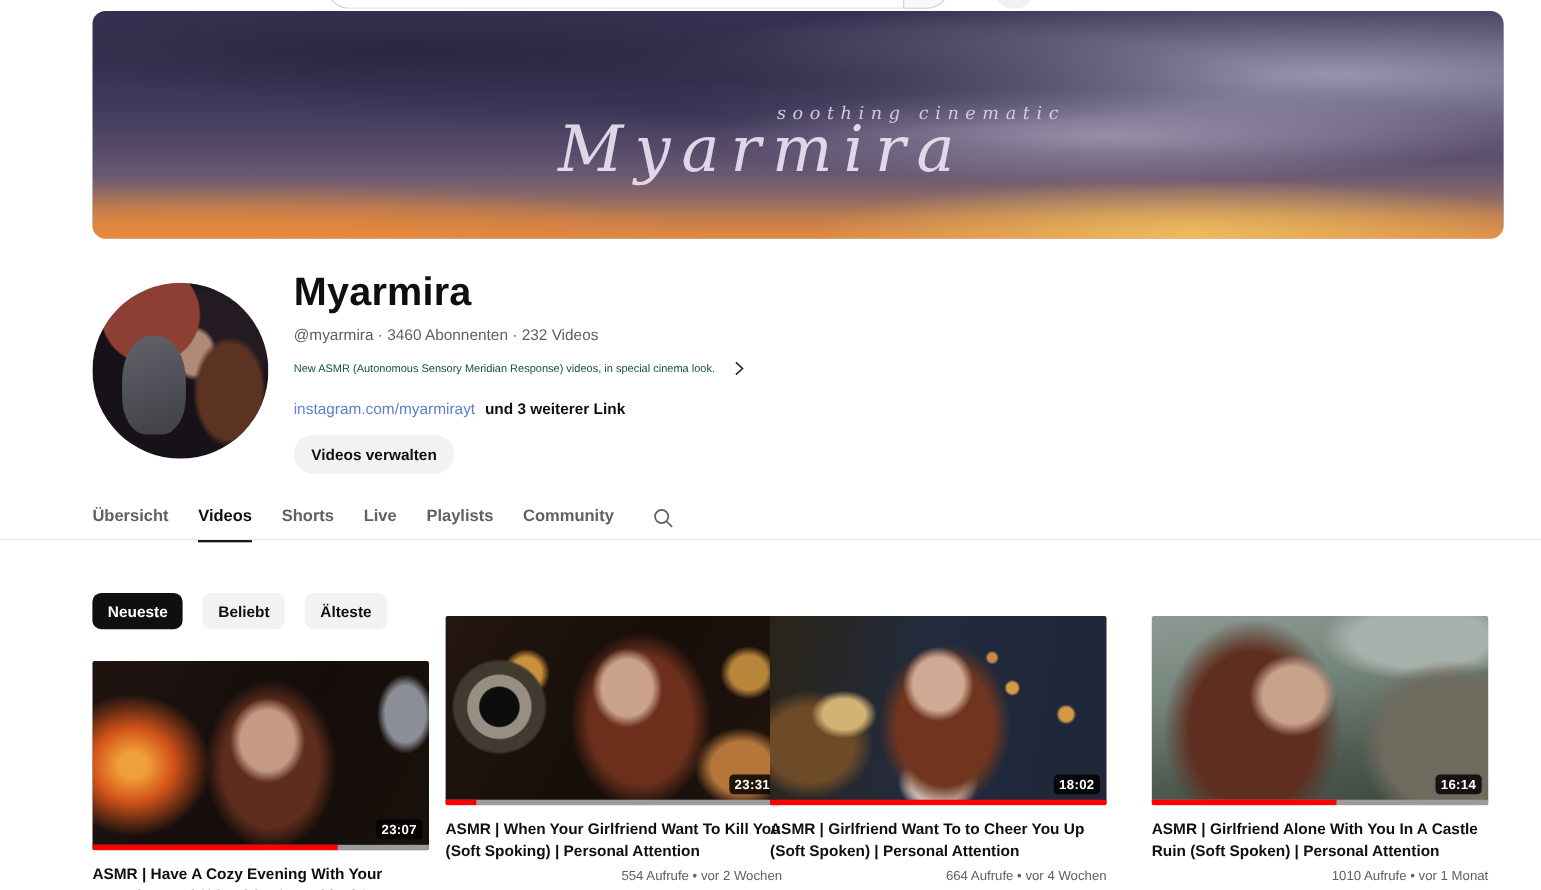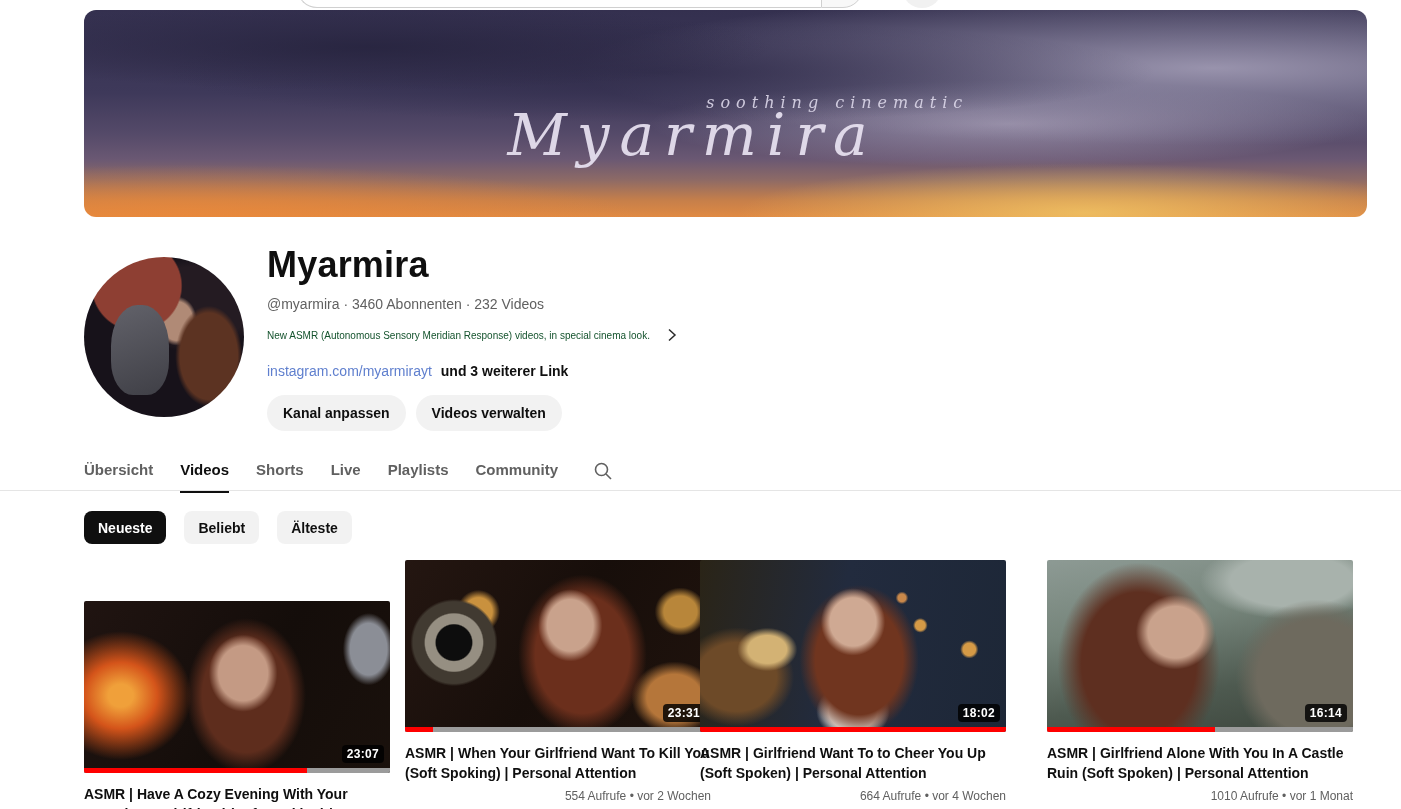--- a/index.html
+++ b/index.html
@@ -52,21 +52,21 @@
 
   
   .tabs{position:absolute;left:84px;top:452px;height:38px;display:flex;align-items:center;gap:27px;}
   .tab{position:relative;font-size:15px;font-weight:700;color:#606060;padding-bottom:4px;cursor:pointer;}
   .tab.active{color:#0f0f0f;}
   .tab.active::after{content:"";position:absolute;left:0;right:0;bottom:-11px;height:3px;background:#0f0f0f;}
   .tab-search{margin-left:8px;display:flex;align-items:center;cursor:pointer;}
   .divider{position:absolute;left:0;top:490px;width:1401px;height:1px;background:#e5e5e5;}
 
   
-  .chips{position:absolute;left:84px;top:511px;display:flex;gap:18px;}
+  .chips{position:absolute;left:84px;top:539px;display:flex;gap:18px;}
   .chip{height:33px;padding:0 14px;border-radius:8px;background:rgba(0,0,0,.05);
     font-size:14px;font-weight:700;color:#0f0f0f;display:inline-flex;align-items:center;cursor:pointer;border:none;font-family:"Liberation Sans",sans-serif;}
   .chip.active{background:#0f0f0f;color:#fff;}
 
   
   .card{position:absolute;top:560px;width:306px;cursor:pointer;}
   .card.c0{left:84px;margin-top:41px;}.card.c1{left:405px;}.card.c2{left:700px;}.card.c3{left:1047px;}
   .thumb{position:relative;width:306px;height:172px;border-radius:2px;overflow:hidden;background:#111;}
   .duration{position:absolute;right:6px;bottom:10px;background:rgba(0,0,0,.82);color:#fff;
     font-size:12px;font-weight:700;padding:2px 5px;border-radius:4px;letter-spacing:.3px;}
@@ -146,21 +146,20 @@
         </svg>
     </span>
   </div>
 
   <div class="links-row">
     <a class="link" href="#">instagram.com/myarmirayt</a>
     <span class="more">und 3 weiterer Link</span>
   </div>
 
   <div class="btn-row">
-    <button class="pill-btn">Kanal anpassen</button>
     <button class="pill-btn">Videos verwalten</button>
   </div>
 
   <div class="tabs">
     <div class="tab">Übersicht</div>
     <div class="tab active">Videos</div>
     <div class="tab">Shorts</div>
     <div class="tab">Live</div>
     <div class="tab">Playlists</div>
     <div class="tab">Community</div>

